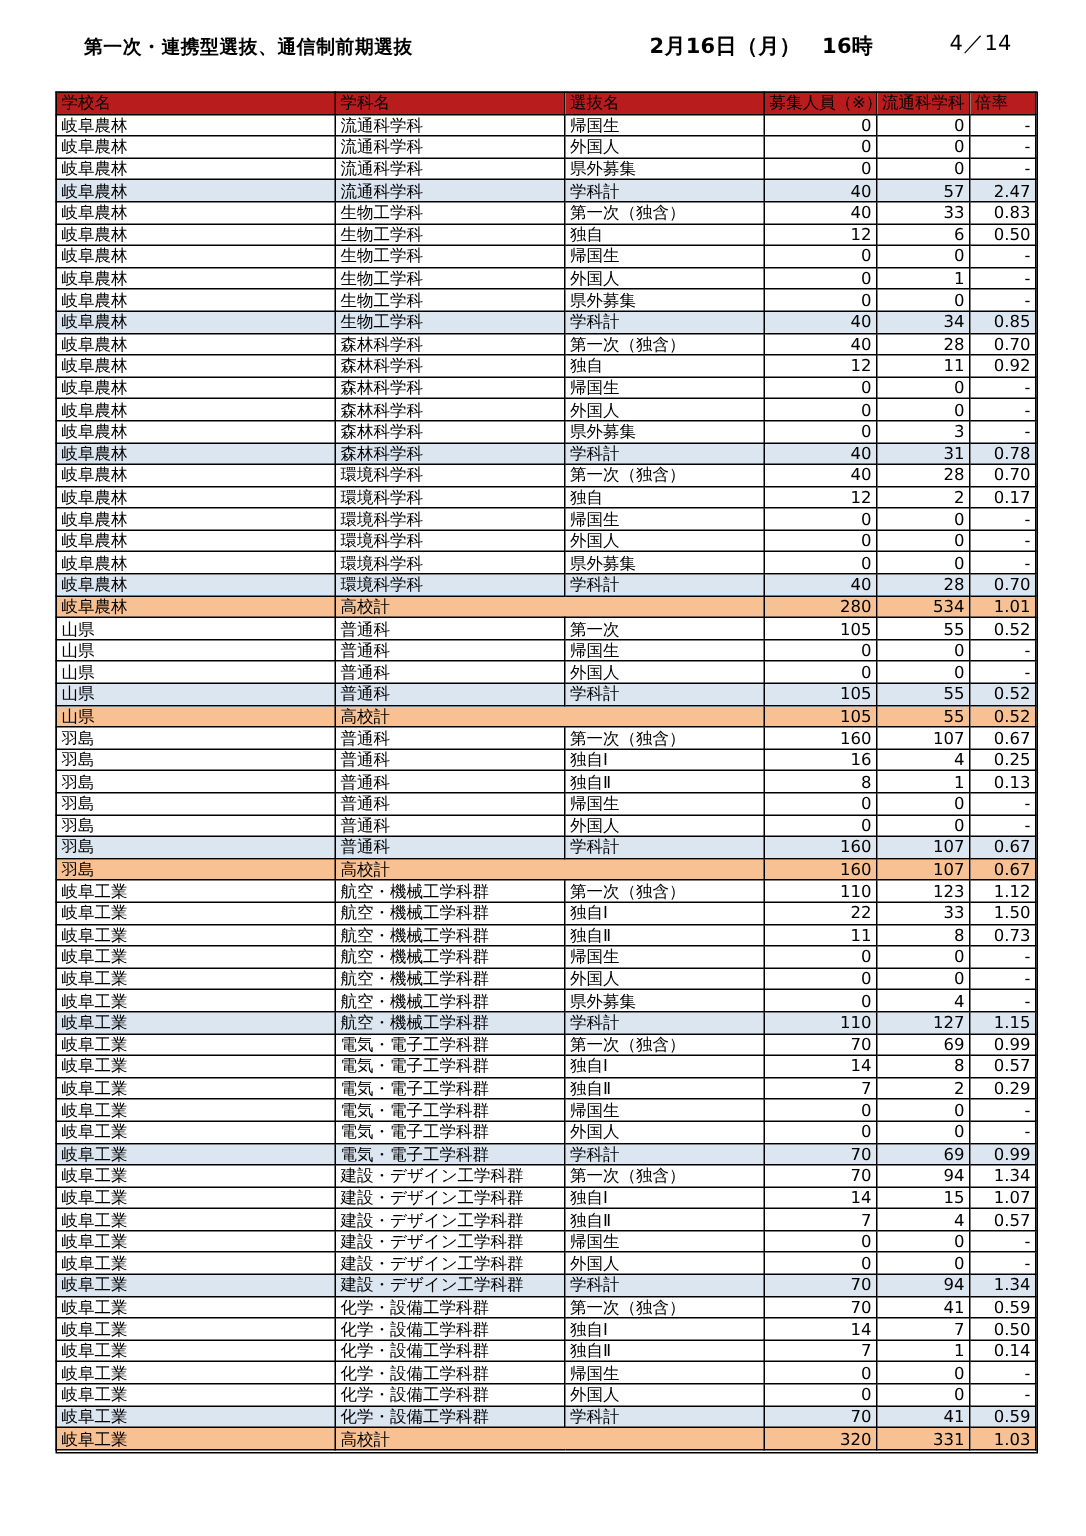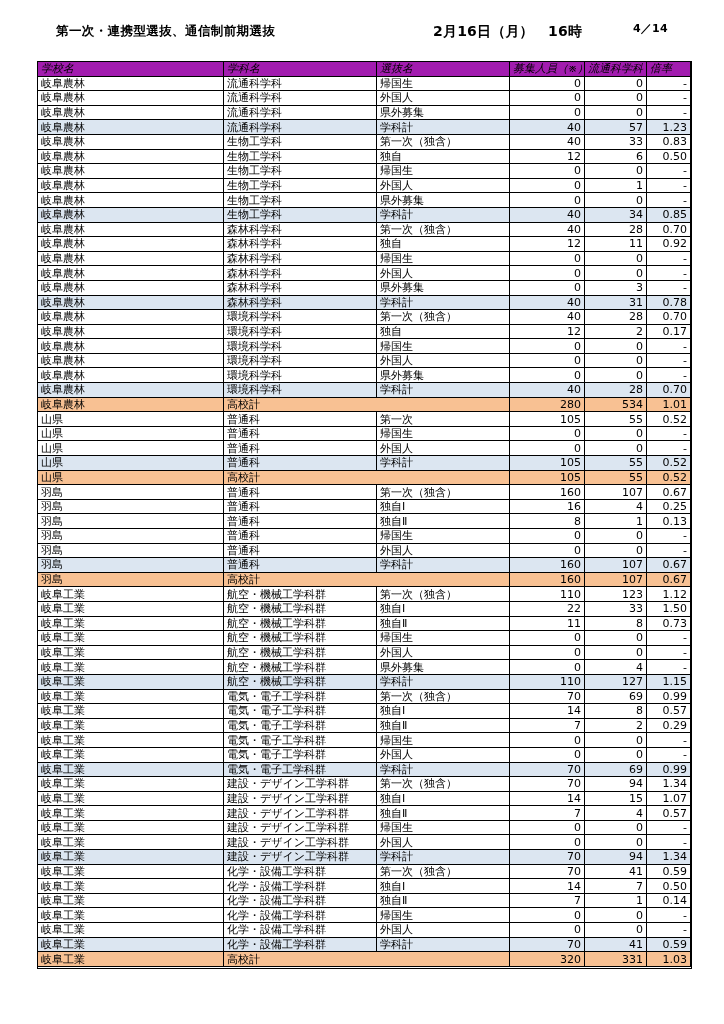--- a/index.html
+++ b/index.html
@@ -41,22 +41,22 @@
     left: 418px; top: 0;
     font-size: 14px;
     font-weight: bold;
     letter-spacing: 0.2px;
     white-space: nowrap;
     line-height: 18px;
   }
   .doc-page {
     position: absolute;
     left: 618px; top: -2px;
-    font-size: 11px;
-    font-weight: bold;
+    font-size: 14px;
+    font-weight: normal;
     letter-spacing: 0.2px;
     white-space: nowrap;
     line-height: 18px;
   }
   
   .tbl-wrap {
     position: absolute;
     left: 37px;
     top: 61px;
     width: 653px;
@@ -78,25 +78,24 @@
     border: 1px solid #000000;
     padding: 0 3px;
     height: 14.6px;
     line-height: 13px;
     font-size: 11px;
     white-space: nowrap;
     overflow: hidden;
     font-weight: normal;
   }
   table.grid thead th {
-    background: #a21caf;
+    background: #b91c1c;
     font-weight: normal;
     text-align: left;
     letter-spacing: 0px;
-    font-style: italic;
   }
   table.grid thead th.num { text-align: left; }
 
   td.txt  { text-align: left; }
   td.num  { text-align: right; padding-right: 5px; }
   td.sum-label { text-align: left; padding-right: 2px; }
 
   tr.r-normal td { background: #ffffff; }
   tr.r-dept   td { background: #dce6f1; }
   tr.r-school td { background: #f8c193; }
@@ -166,21 +165,21 @@
             <td class="num">0</td>
             <td class="num">0</td>
             <td class="num">-</td>
           </tr>
           <tr class="r-dept">
             <td class="txt">岐阜農林</td>
             <td class="txt">流通科学科</td>
             <td class="sum-label">学科計</td>
             <td class="num">40</td>
             <td class="num">57</td>
-            <td class="num">1.23</td>
+            <td class="num">2.47</td>
           </tr>
           <tr class="r-normal">
             <td class="txt">岐阜農林</td>
             <td class="txt">生物工学科</td>
             <td class="txt">第一次（独含）</td>
             <td class="num">40</td>
             <td class="num">33</td>
             <td class="num">0.83</td>
           </tr>
           <tr class="r-normal">

